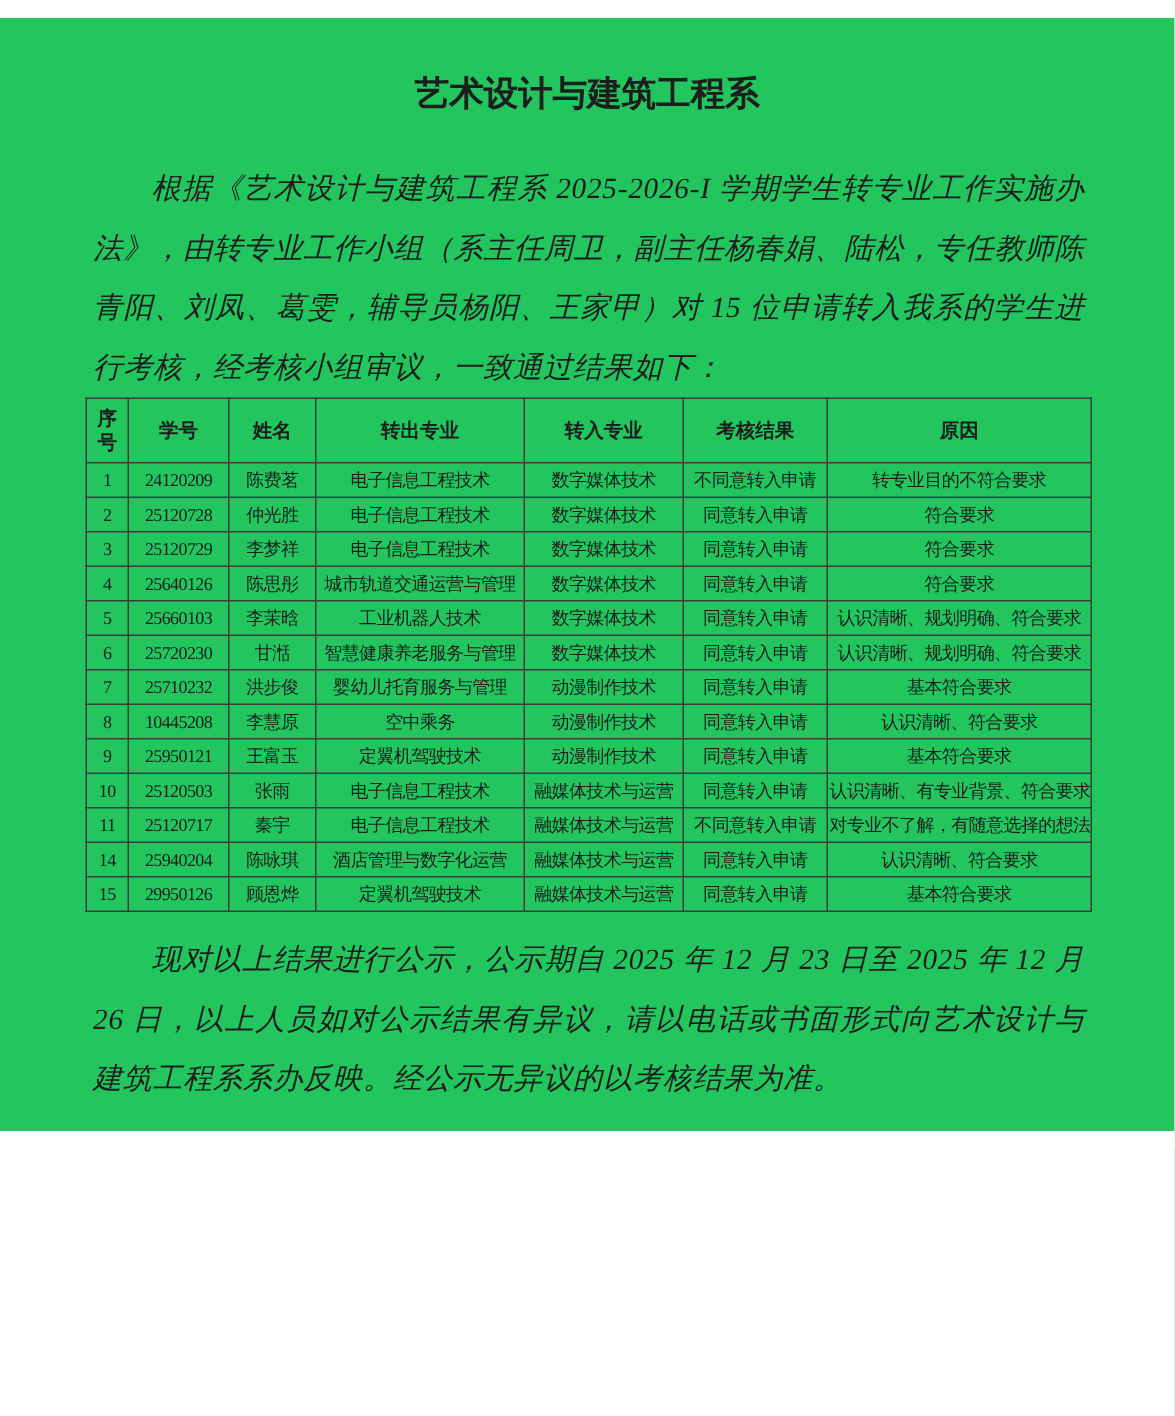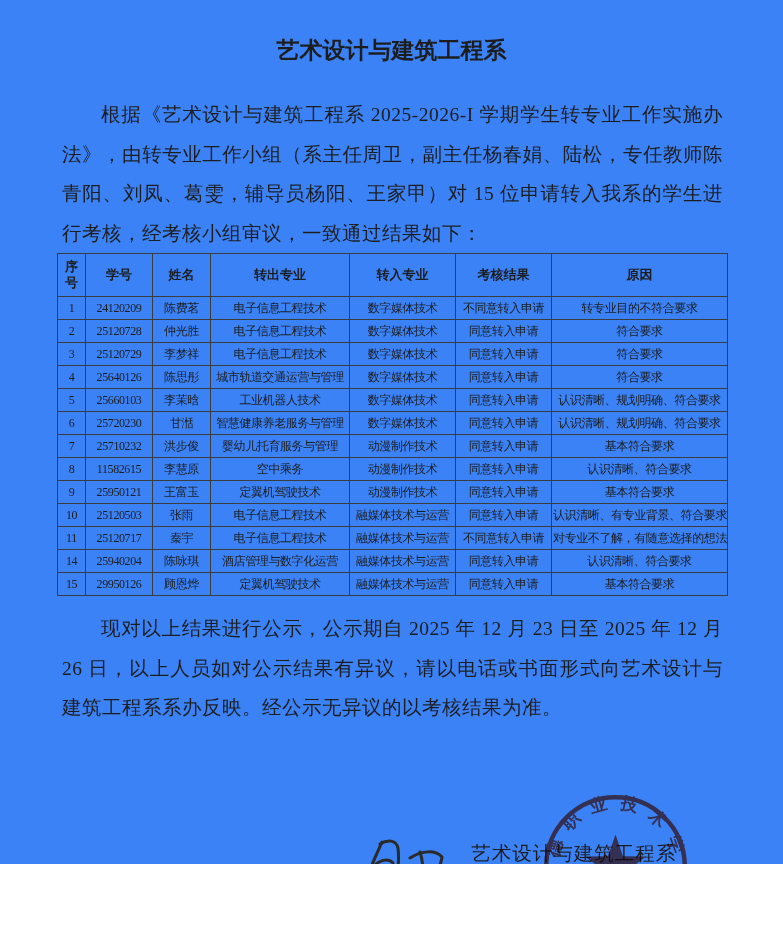--- a/index.html
+++ b/index.html
@@ -1,32 +1,33 @@
 <!DOCTYPE html>
 <html lang="zh"><head>
 <meta charset="utf-8">
 <style>
   html,body { margin:0; padding:0; background:#ffffff; }
   .page {
     position:relative;
-    width:783px; height:864px;
-    margin:0 auto;
-    background:#3b82f6;
+    width:783px; height:742px;
+    margin:12px auto;
+    background:#22c55e;
     font-family:"Liberation Serif","DejaVu Serif",serif;
     color:#1d1d1d;
     overflow:hidden;
   }
   .titles { padding-top:34px; text-align:center; font-weight:bold; font-size:23px; line-height:34px; }
   .para {
     margin:0 60px 0 62px;
     font-size:19.5px;
     line-height:39.5px;
     text-align:justify;
     text-indent:2em;
     letter-spacing:0.5px;
+    font-style:italic;
   }
   .para.intro { margin-top:27px; }
   .para.closing { margin-top:13px; }
   table.results {
     border-collapse:collapse;
     table-layout:fixed;
     margin:0 0 0 57px;
     width:670px;
     padding-left:12px;
   }
@@ -165,21 +166,21 @@
           <td>7</td>
           <td>25710232</td>
           <td>洪步俊</td>
           <td>婴幼儿托育服务与管理</td>
           <td>动漫制作技术</td>
           <td>同意转入申请</td>
           <td>基本符合要求</td>
         </tr>
         <tr>
           <td>8</td>
-          <td>11582615</td>
+          <td>10445208</td>
           <td>李慧原</td>
           <td>空中乘务</td>
           <td>动漫制作技术</td>
           <td>同意转入申请</td>
           <td>认识清晰、符合要求</td>
         </tr>
         <tr>
           <td>9</td>
           <td>25950121</td>
           <td>王富玉</td>

